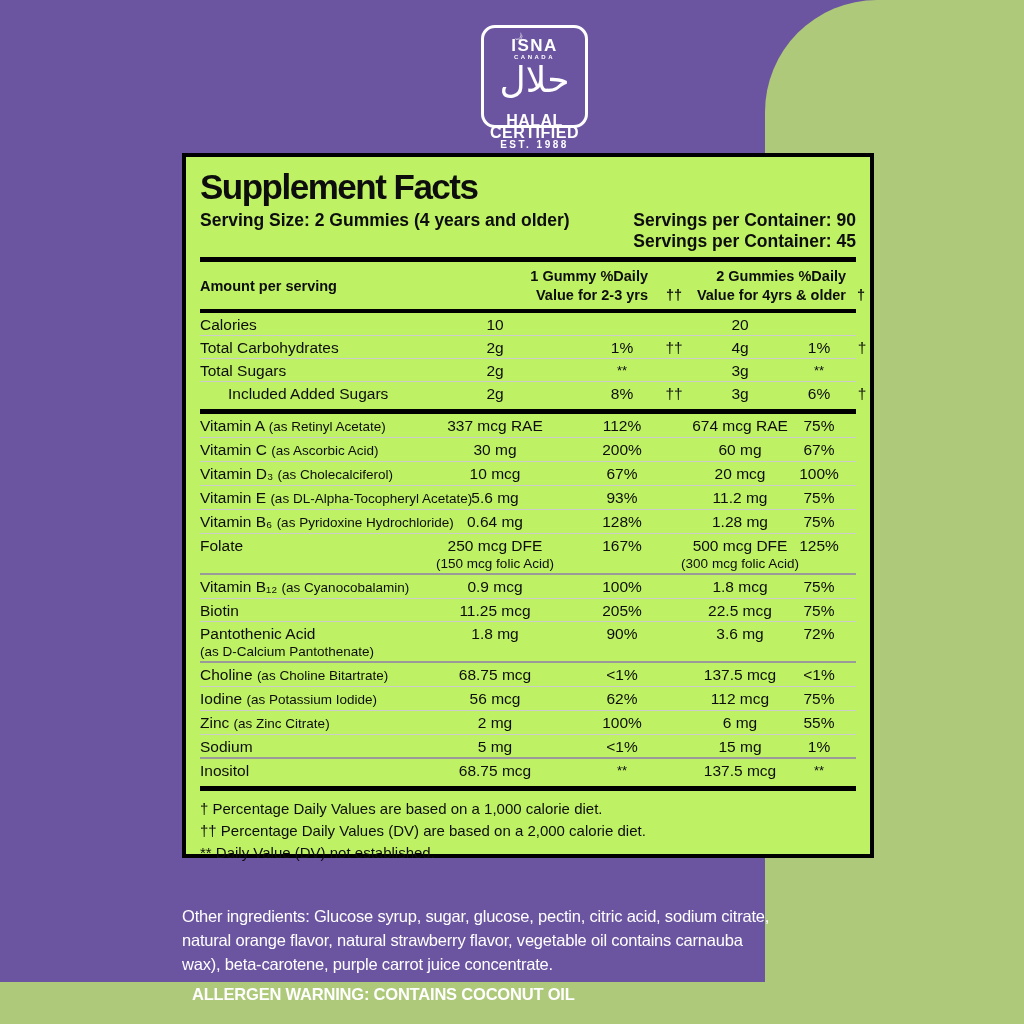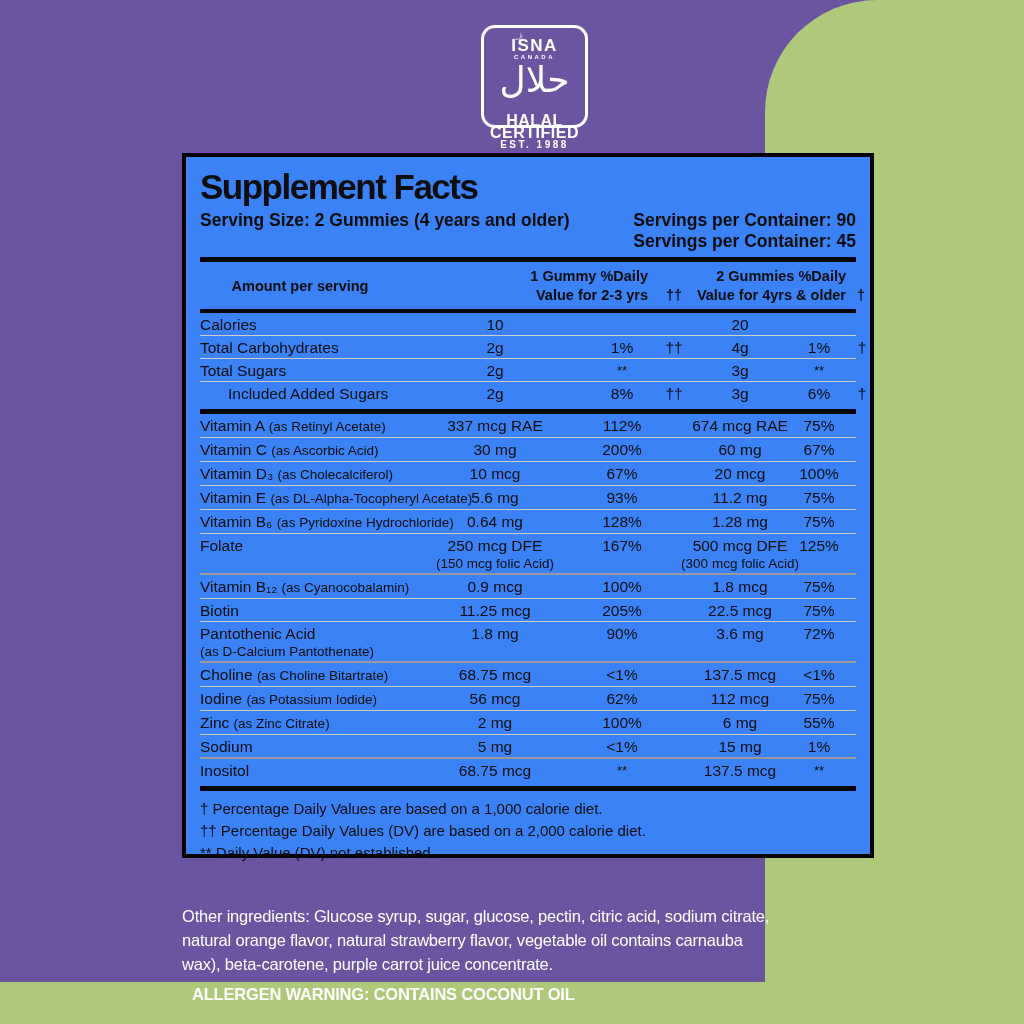--- a/index.html
+++ b/index.html
@@ -23,34 +23,34 @@
   .crescent{position:absolute;left:calc(50% - 22px);top:2px;font-size:11px;
     display:inline-block;transform:rotate(40deg);font-family:"DejaVu Sans",sans-serif;}
   .badge-org{font-size:17px;font-weight:bold;letter-spacing:1.5px;line-height:17px;margin-top:3px;}
   .badge-country{font-size:6px;font-weight:bold;letter-spacing:2.5px;line-height:7px;}
   .badge-arabic{font-family:"DejaVu Sans",sans-serif;font-size:36px;line-height:38px;margin-top:0px;}
   .badge-cert{font-size:16px;font-weight:bold;letter-spacing:0.5px;line-height:12px;margin-top:16px;}
   .badge-est{font-size:10px;font-weight:bold;letter-spacing:2.5px;line-height:12px;}
 
   
   .panel{position:absolute;left:182px;top:153px;width:692px;height:705px;
-    background:#3b82f6;border:4px solid #000;color:var(--ink);padding:8px 14px 0 14px;}
+    background:#bef264;border:4px solid #000;color:var(--ink);padding:8px 14px 0 14px;}
   .panel-title{font-size:35px;font-weight:bold;letter-spacing:-1.5px;line-height:40px;margin-top:2px;}
   .serving{display:flex;justify-content:space-between;font-weight:bold;font-size:17.5px;
     line-height:21px;margin-top:3px;}
   .rule{width:100%;}
   .rule.thick{border-top:5px solid #000;margin:5px 0 0 0;}
   .rule.thick2{border-top:4px solid #000;}
   .rule.medium{border-top:2.5px solid #9a9a9a;}
   .rule.thin{border-top:1px solid #cdcdcd;}
 
   
   .thead{display:grid;grid-template-columns:200px 254px 40px 158px 18px;
     font-weight:bold;font-size:14.5px;line-height:19px;padding:5px 0 4px 0;}
-  .th-amount{align-self:center;text-align:center;}
+  .th-amount{align-self:center;text-align:left;}
   .th-col{text-align:right;padding-right:6px;}
   .th-dag{align-self:end;text-align:center;font-weight:bold;}
   .row{display:grid;grid-template-columns:200px 190px 64px 40px 92px 66px 20px;
     align-items:start;font-size:15.5px;line-height:19px;padding:2px 0 1px 0;}
   .cell-name{white-space:nowrap;overflow:visible;}
   .cell-name .paren{font-size:13.5px;}
   .cell-name .name-sub{font-size:13.5px;line-height:17px;white-space:nowrap;}
   .cell-name.indent{padding-left:28px;}
   .amt{display:flex;flex-direction:column;align-items:center;}
   .amt span{white-space:nowrap;}

